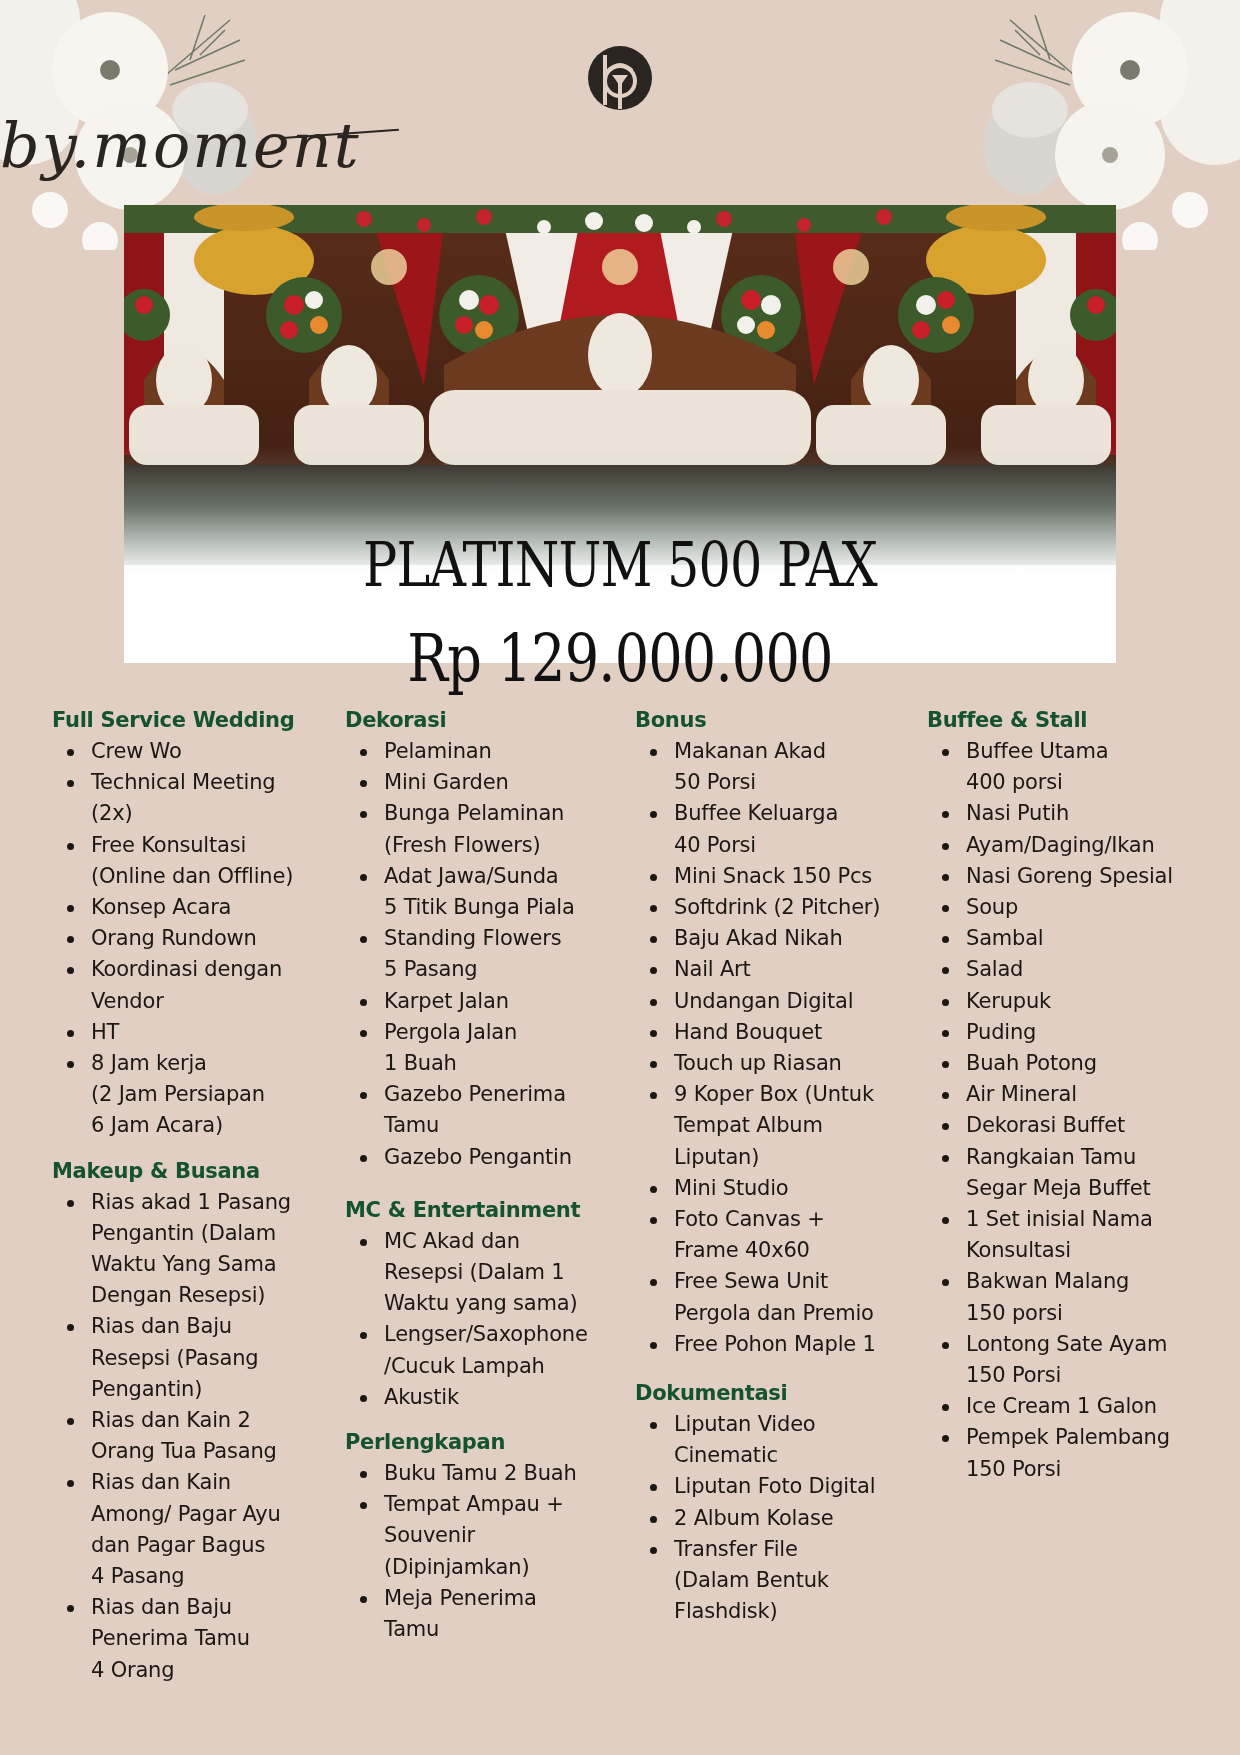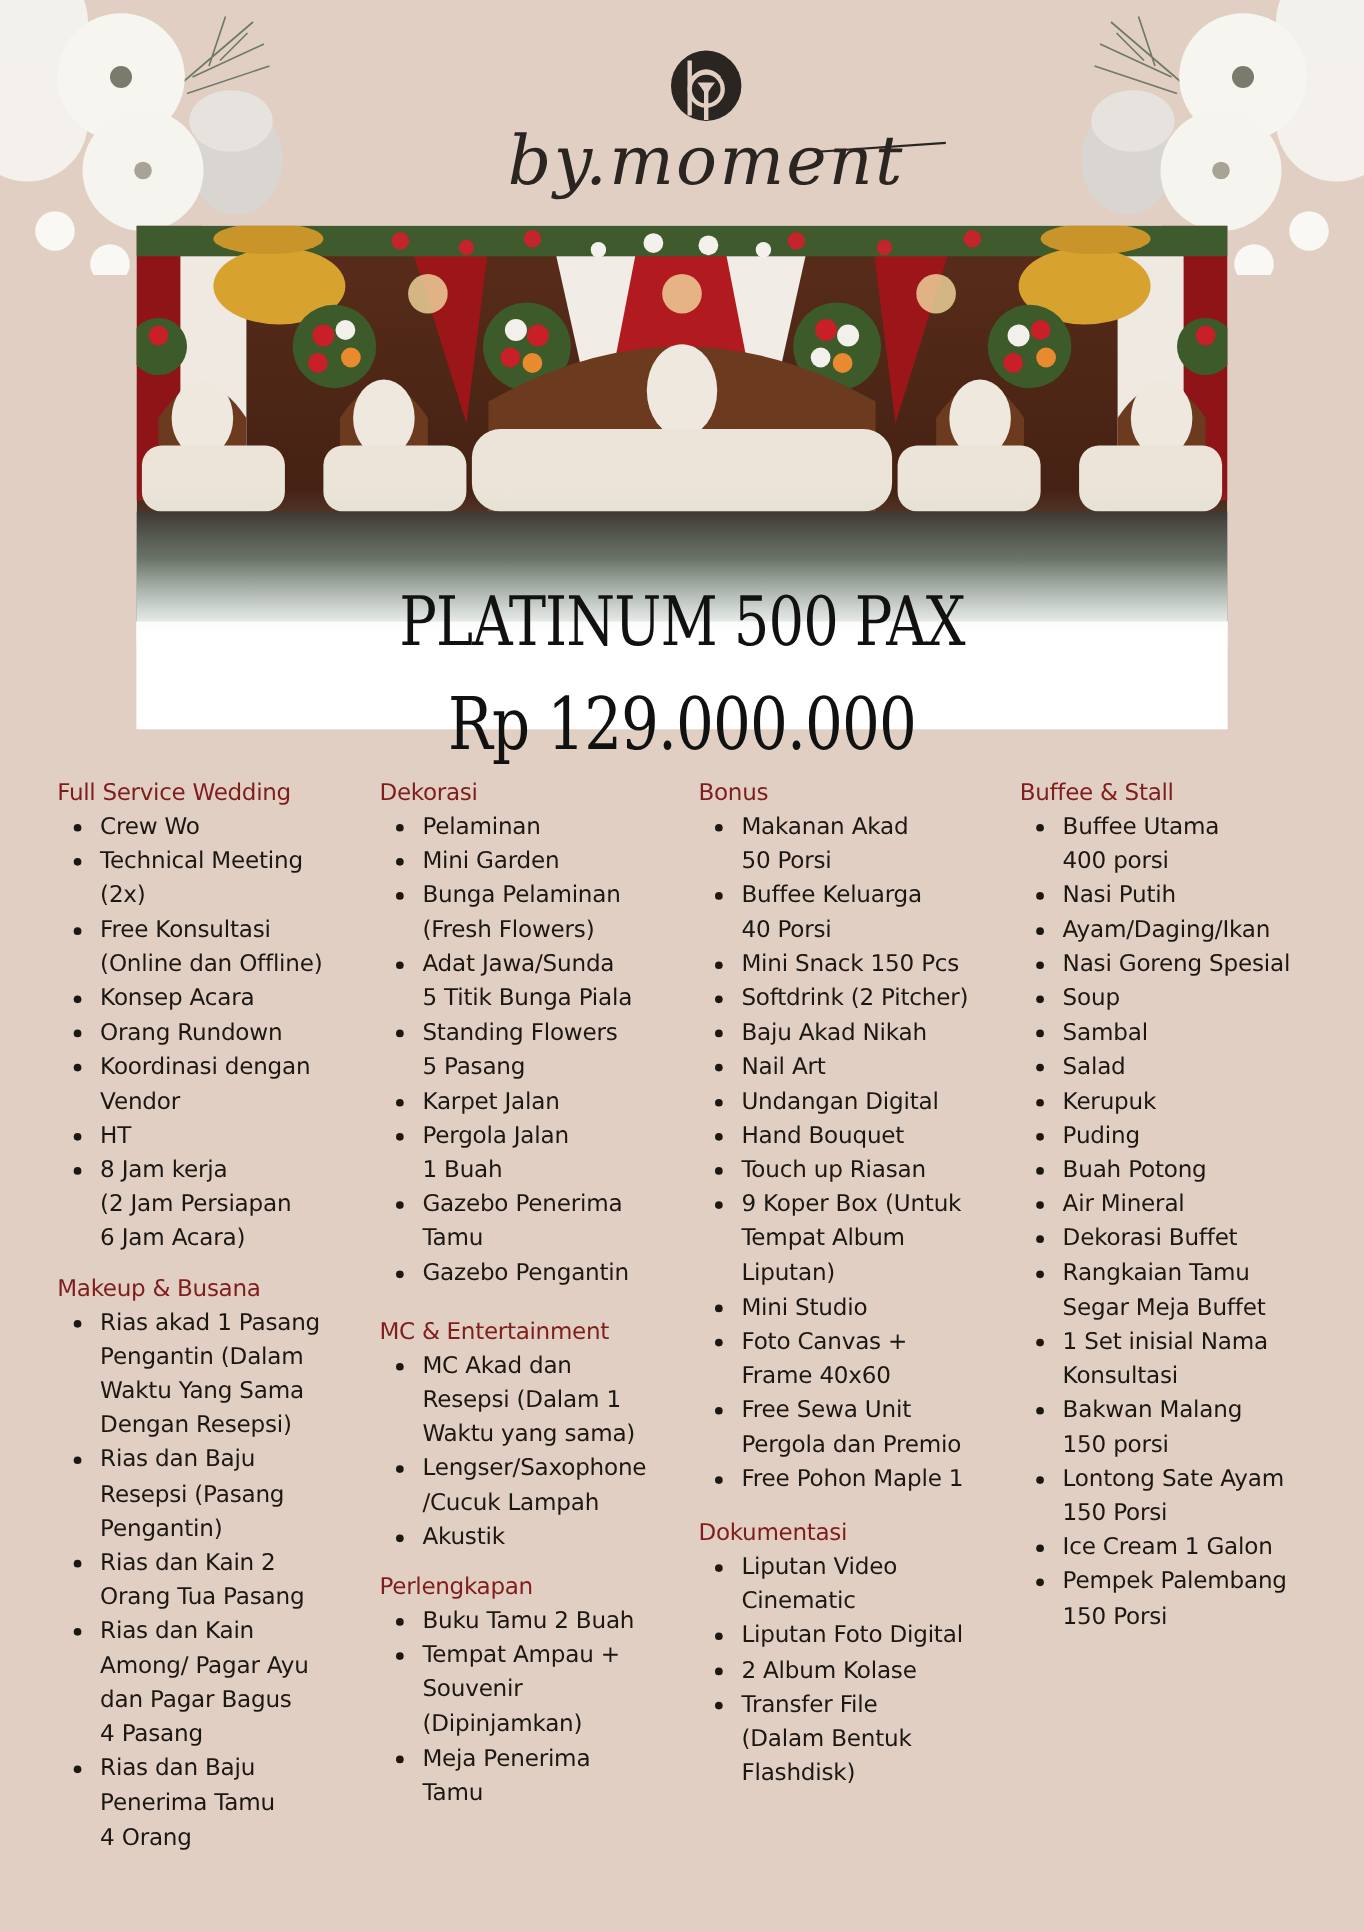--- a/index.html
+++ b/index.html
@@ -12,21 +12,21 @@
     overflow: hidden;
   }
   .page { position: relative; width: 1240px; height: 1755px; }
 
   
   .flowers { position: absolute; top: 0; width: 270px; height: 250px; }
   .flowers.left { left: 0; }
   .flowers.right { right: 0; transform: scaleX(-1); }
 
   
-  .logo { position: absolute; left: 0; right: 0; top: 45px; text-align: center; padding-left: 44px; }
+  .logo { position: absolute; left: 0; right: 0; top: 45px; text-align: left; }
   .logo-mark { width: 66px; height: 66px; margin: 0 auto; display: block; }
   .logo-script {
     font-family: "DejaVu Serif", serif;
     font-style: italic;
     font-size: 62px;
     letter-spacing: 2px;
     color: #2b2522;
     margin-top: 4px;
     line-height: 1;
     position: relative;
@@ -68,22 +68,22 @@
   
   .col { position: absolute; top: 705px; }
   .col1 { left: 52px; width: 280px; }
   .col2 { left: 345px; width: 280px; }
   .col3 { left: 635px; width: 285px; }
   .col4 { left: 927px; width: 300px; }
 
   .section { margin-bottom: 14px; }
   .section h3 {
     font-family: "DejaVu Sans", sans-serif;
-    font-weight: normal; font-size: 21px; line-height: 31px;
-    color: #7f1d1d; letter-spacing: -0.3px;
+    font-weight: bold; font-size: 21px; line-height: 31px;
+    color: #14532d; letter-spacing: -0.3px;
   }
   .section ul { list-style: none; }
   .section li {
     position: relative; padding-left: 39px;
     font-size: 21px; line-height: 31.2px; color: #1d1714;
     letter-spacing: -0.2px;
   }
   .section li::before {
     content: ""; position: absolute; left: 15px; top: 13px;
     width: 7px; height: 7px; border-radius: 50%; background: #1d1714;

